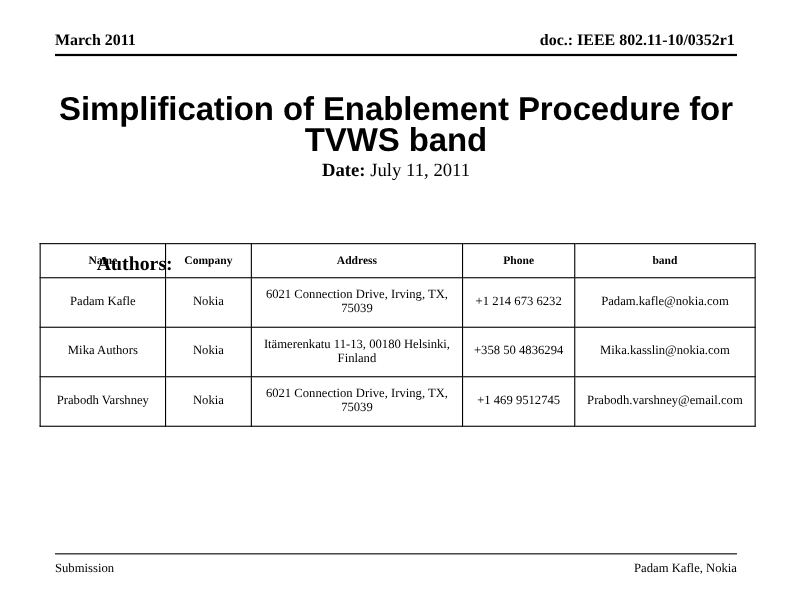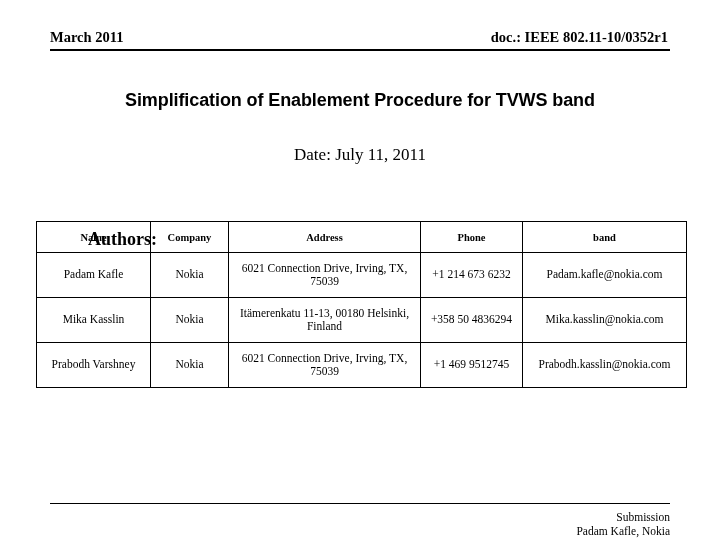--- a/index.html
+++ b/index.html
@@ -60,38 +60,38 @@
 
   
   .slide-title {
     position: absolute;
     left: 14px;
     top: 86px;
     width: 692px;
     text-align: center;
     font-family: "Liberation Sans", sans-serif;
     font-weight: bold;
-    font-size: 18px;
+    font-size: 30px;
     line-height: 28px;
     letter-spacing: -0.1px;
   }
 
   
   .slide-date {
     position: absolute;
     left: 14px;
     top: 144px;
     width: 692px;
     text-align: center;
     font-family: "Liberation Serif", serif;
     font-size: 17px;
     line-height: 22px;
   }
   .slide-date .date-label {
-    font-weight: normal;
+    font-weight: bold;
   }
 
   
   .authors-heading {
     position: absolute;
     left: 88px;
     top: 186px;
     font-family: "Liberation Serif", serif;
     font-weight: bold;
     font-size: 18px;
@@ -166,21 +166,20 @@
     position: absolute;
     left: 0;
     top: 7px;
     width: 620px;
     display: flex;
     align-items: flex-end;
     justify-content: space-between;
     font-family: "Liberation Serif", serif;
     font-size: 11.5px;
     line-height: 14px;
-    flex-direction: column;
   }
   .footer-left { text-align: left; white-space: nowrap; }
   .footer-right { text-align: right; white-space: nowrap; }
 </style>
 </head>
 <body>
 
 <div class="slide">
 
   <div class="slide-header">
@@ -219,32 +218,32 @@
       </thead>
       <tbody>
         <tr>
           <td class="c-name">Padam Kafle</td>
           <td class="c-company">Nokia</td>
           <td class="c-address">6021 Connection Drive, Irving, TX, 75039</td>
           <td class="c-phone">+1 214 673 6232</td>
           <td class="c-email">Padam.kafle@nokia.com</td>
         </tr>
         <tr>
-          <td class="c-name">Mika Kasslin</td>
+          <td class="c-name">Mika Authors</td>
           <td class="c-company">Nokia</td>
           <td class="c-address">Itämerenkatu 11-13, 00180 Helsinki, Finland</td>
           <td class="c-phone">+358 50 4836294</td>
           <td class="c-email">Mika.kasslin@nokia.com</td>
         </tr>
         <tr>
           <td class="c-name">Prabodh Varshney</td>
           <td class="c-company">Nokia</td>
           <td class="c-address">6021 Connection Drive, Irving, TX, 75039</td>
           <td class="c-phone">+1 469 9512745</td>
-          <td class="c-email">Prabodh.kasslin@nokia.com</td>
+          <td class="c-email">Prabodh.varshney@email.com</td>
         </tr>
       </tbody>
     </table>
   </div>
 
   <div class="slide-footer">
     <div class="footer-rule"></div>
     <div class="footer-row">
       <span class="footer-left">Submission</span>
       <span class="footer-right">Padam Kafle, Nokia</span>

